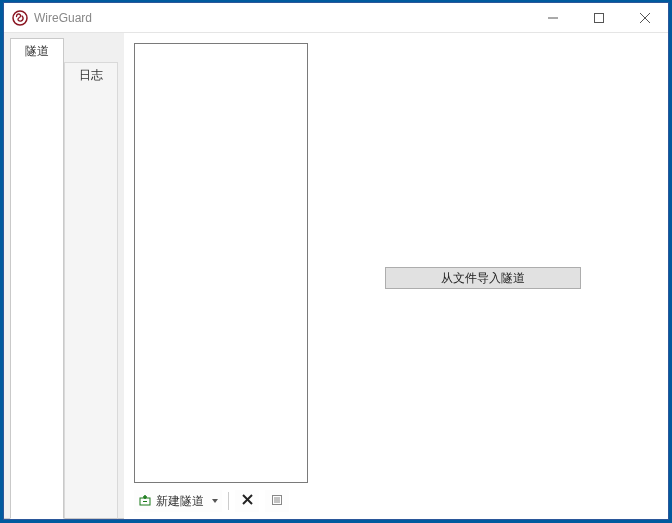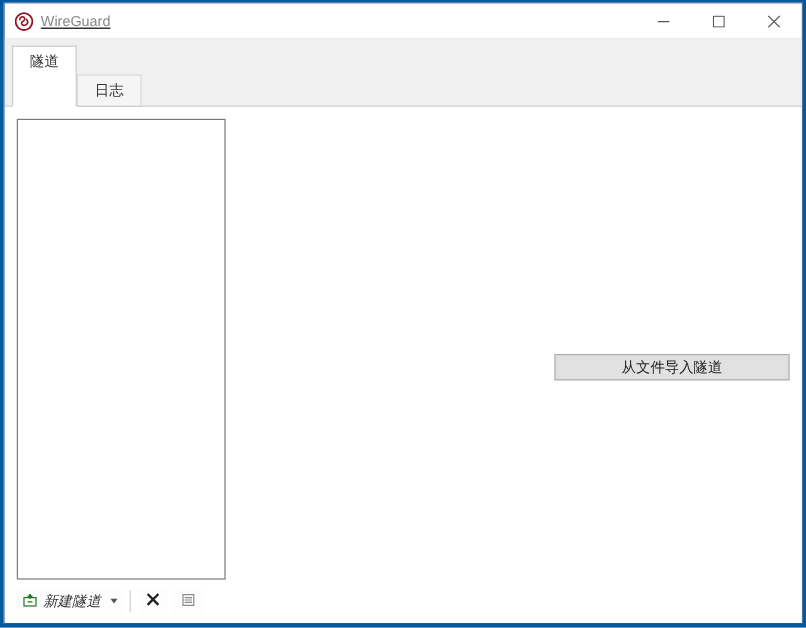--- a/index.html
+++ b/index.html
@@ -27,21 +27,20 @@
     display: flex;
     align-items: center;
     border-bottom: 1px solid #e5e5e5;
   }
   .titlebar-left {
     display: flex;
     align-items: center;
     gap: 6px;
     padding-left: 8px;
     flex: 1;
-    text-decoration: underline;
   }
   .app-icon {
     width: 16px;
     height: 16px;
   }
   .titlebar-title {
     color: #888888;
     font-size: 12px;
   }
   .win-controls {
@@ -53,21 +52,20 @@
     display: flex;
     align-items: center;
     justify-content: center;
     color: #666;
   }
   .win-btn svg { display: block; }
 
   .client {
     flex: 1;
     display: flex;
-    flex-direction: column;
     background: #f0f0f0;
   }
   .tabs {
     display: flex;
     padding: 4px 6px 0 6px;
     gap: 0;
     border-bottom: 1px solid #c9c9c9;
     background: #f0f0f0;
   }
   .tab {
@@ -104,21 +102,20 @@
     flex: 1;
     border: 1px solid #7a7a7a;
     background: #ffffff;
   }
   .left-toolbar {
     display: flex;
     align-items: center;
     gap: 6px;
     padding-top: 6px;
     height: 30px;
-    font-style: italic;
   }
   .tool-btn {
     height: 22px;
     background: #fdfdfd;
     display: flex;
     align-items: center;
     justify-content: center;
     padding: 0 4px;
     color: #333;
     font-size: 12px;
@@ -131,21 +128,21 @@
     width: 0; height: 0;
     border-left: 3px solid transparent;
     border-right: 3px solid transparent;
     border-top: 4px solid #555;
     margin-left: 4px;
   }
   .right-pane {
     flex: 1;
     display: flex;
     align-items: center;
-    justify-content: flex-end;
+    justify-content: center;
   }
   .import-btn {
     width: 196px;
     height: 22px;
     background: #e1e1e1;
     border: 1px solid #adadad;
     display: flex;
     align-items: center;
     justify-content: center;
     color: #222;

